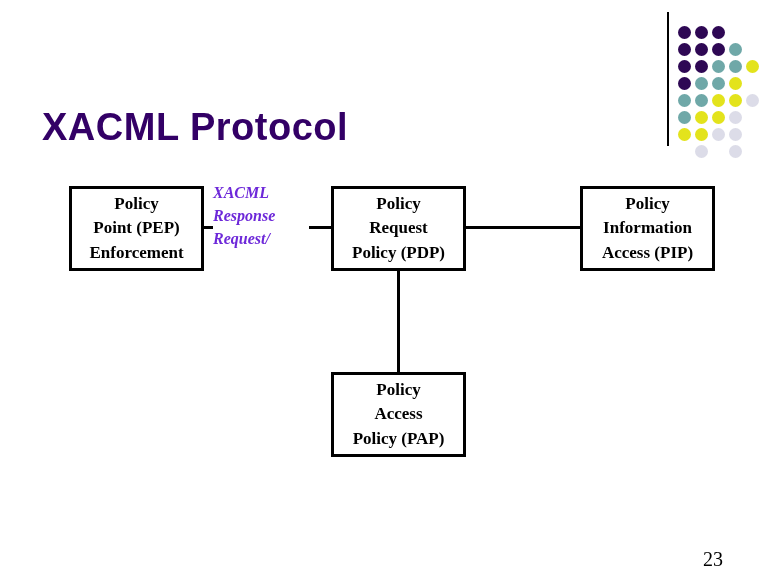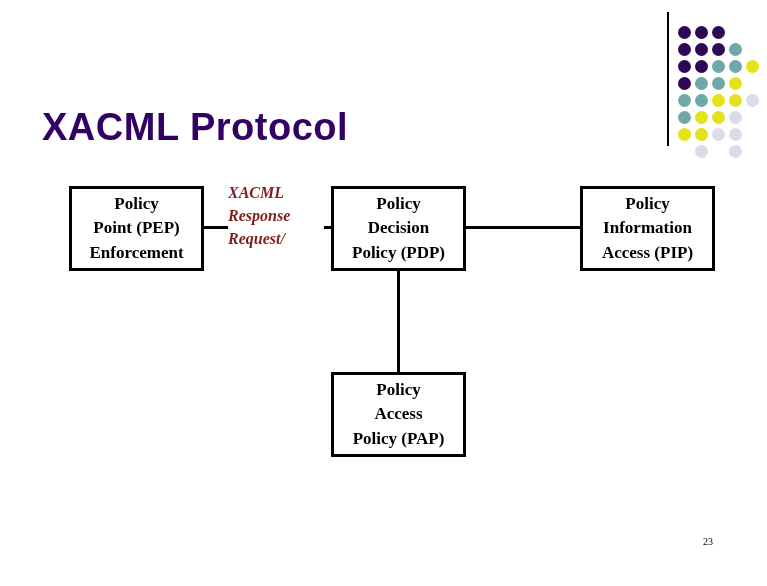--- a/index.html
+++ b/index.html
@@ -97,45 +97,45 @@
     position: absolute;
     background: #000000;
     z-index: 1;
   }
   #conn-pep-pdp { left: 201px; top: 214px; width: 133px; height: 3px; }
   #conn-pdp-pip { left: 463px; top: 214px; width: 120px; height: 3px; }
   #conn-pdp-pap { left: 397px; top: 256px; width: 3px; height: 107px; }
 
   #edge-label-xacml {
     position: absolute;
-    left: 228px;
+    left: 213px;
     top: 169px;
     width: 96px;
     font-family: "Liberation Serif", serif;
     font-style: italic;
     font-weight: bold;
     font-size: 16px;
-    color: #7f1d1d;
+    color: #6d28d9;
     line-height: 1.45;
     text-align: left;
     z-index: 4;
   }
   #edge-label-xacml .line {
     display: block;
     white-space: nowrap;
     background: #ffffff;
   }
 
   
   #page-number {
     position: absolute;
     left: 703px;
-    top: 524px;
+    top: 536px;
     font-family: "Liberation Serif", serif;
-    font-size: 10px;
+    font-size: 20px;
     color: #000000;
   }
 </style>
 </head>
 <body>
 
 <div id="slide">
 
   <div id="title-rule"></div>
 
@@ -182,21 +182,21 @@
     <div class="connector" id="conn-pdp-pap"></div>
 
     <div class="node-box" id="node-pep">
       <span class="line">Policy</span>
       <span class="line">Point (PEP)</span>
       <span class="line">Enforcement</span>
     </div>
 
     <div class="node-box" id="node-pdp">
       <span class="line">Policy</span>
-      <span class="line">Decision</span>
+      <span class="line">Request</span>
       <span class="line">Policy (PDP)</span>
     </div>
 
     <div class="node-box" id="node-pip">
       <span class="line">Policy</span>
       <span class="line">Information</span>
       <span class="line">Access (PIP)</span>
     </div>
 
     <div class="node-box" id="node-pap">

